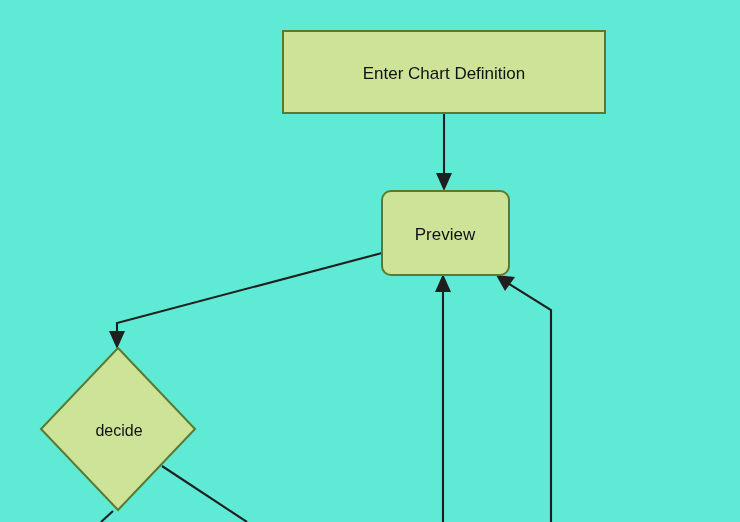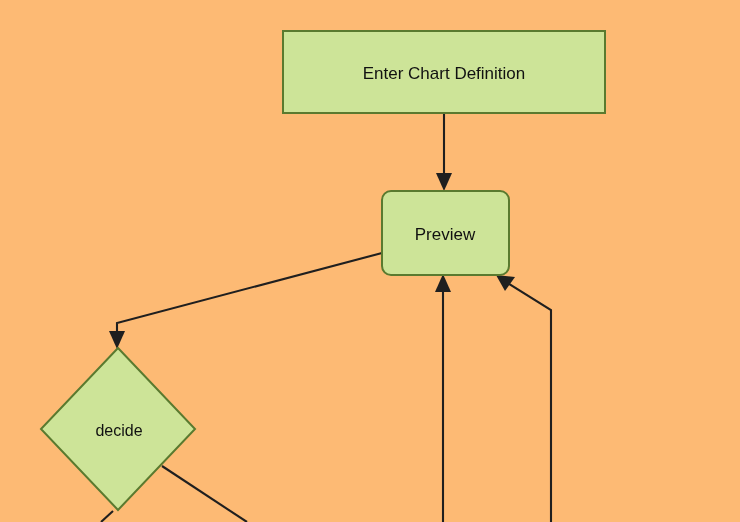--- a/index.html
+++ b/index.html
@@ -10,21 +10,21 @@
   body {
     width: 740px;
     height: 522px;
     font-family: "Liberation Sans", sans-serif;
     overflow: hidden;
   }
   #diagram-root {
     position: relative;
     width: 740px;
     height: 522px;
-    background: #fdba74;
+    background: #5eead4;
     text-align: right;
   }
   svg#flowchart {
     position: absolute;
     top: 0;
     left: 0;
     width: 740px;
     height: 522px;
     display: block;
   }

